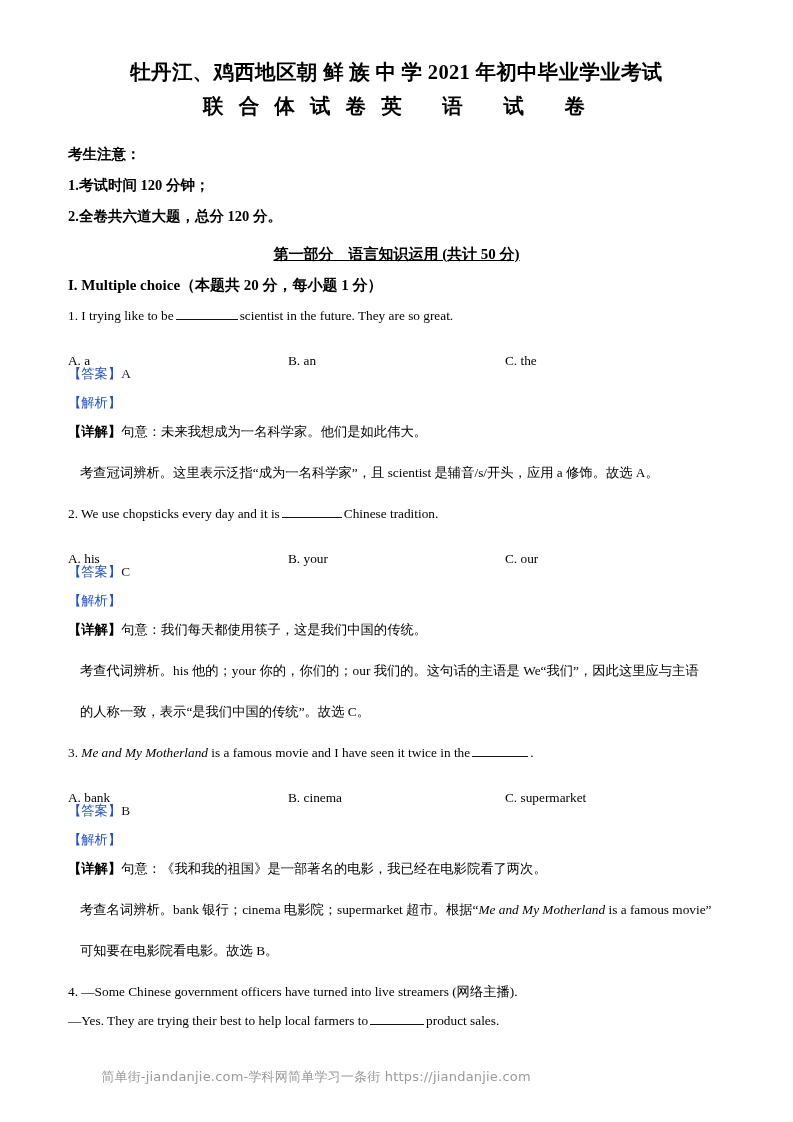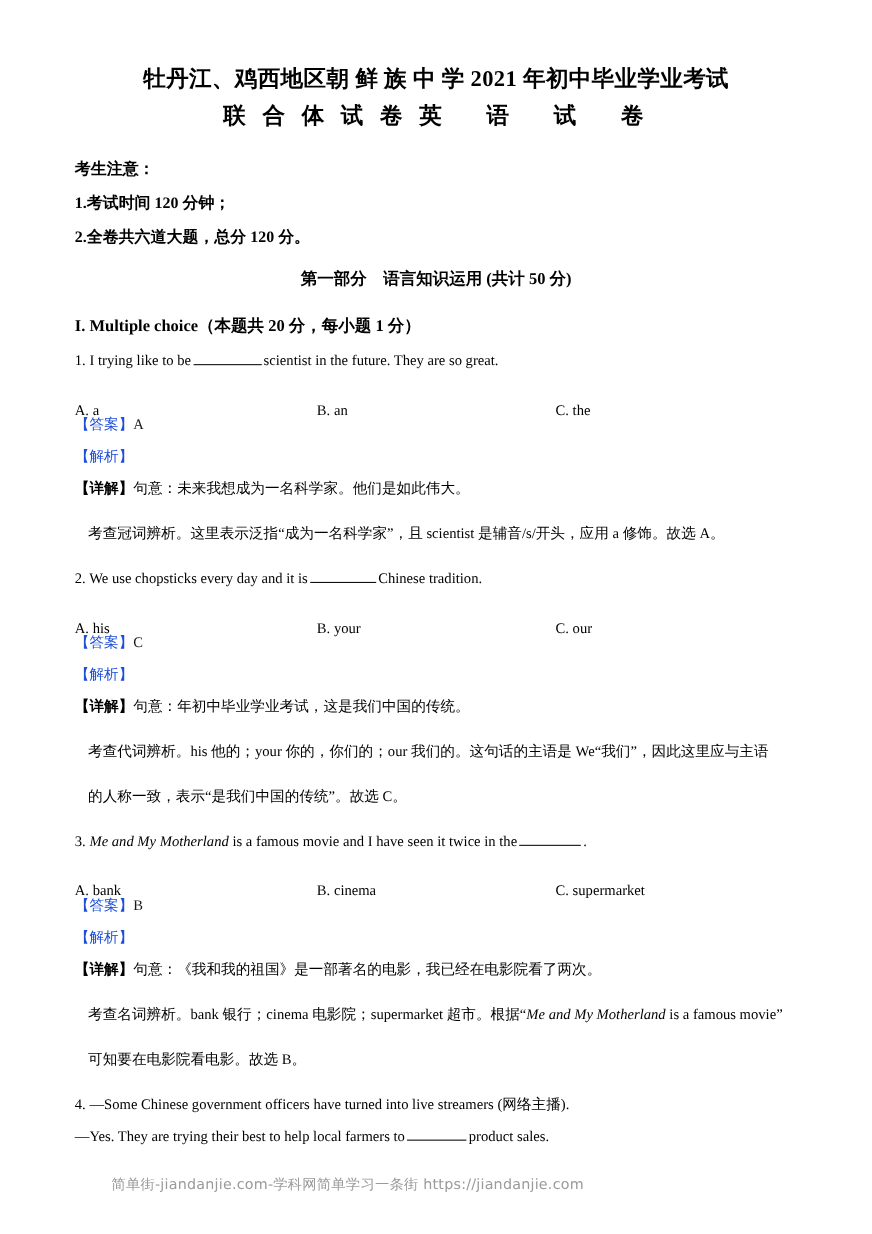--- a/index.html
+++ b/index.html
@@ -50,21 +50,22 @@
     line-height: 31px;
     margin: 0;
   }
 
   
   .part-heading {
     text-align: center;
     font-weight: bold;
     font-size: 15px;
     line-height: 32px;
-    margin: 6px 0 12px 0;
+    margin: 6px 0 0 0;
+    text-decoration: underline;
   }
   .sub-heading {
     font-weight: bold;
     font-size: 15px;
     line-height: 31px;
     margin: 0;
   }
   .instruction {
     font-weight: bold;
     font-size: 14.5px;
@@ -194,21 +195,21 @@
       <span class="opt opt-b"><span>B.</span> <span>your</span></span>
       <span class="opt opt-c"><span>C.</span> <span>our</span></span>
     </div>
     <p class="tag-line">
       <span class="tag">【答案】</span><span class="tag-val">C</span>
     </p>
     <p class="tag-line">
       <span class="tag">【解析】</span>
     </p>
     <p class="detail-line">
-      <span class="detail-tag">【详解】</span><span>句意：年初中毕业学业考试，这是我们中国的传统。</span>
+      <span class="detail-tag">【详解】</span><span>句意：我们每天都使用筷子，这是我们中国的传统。</span>
     </p>
     <p class="analysis-line">考查代词辨析。his 他的；your 你的，你们的；our 我们的。这句话的主语是 We“我们”，因此这里应与主语</p>
     <p class="analysis-line">的人称一致，表示“是我们中国的传统”。故选 C。</p>
   </div>
 
   <div>
     <p class="q-stem">
       <span>3.</span>
       <span class="it">Me and My Motherland</span>
       <span>is a famous movie and I have seen it twice in the</span><span class="blank w3"></span><span>.</span>

